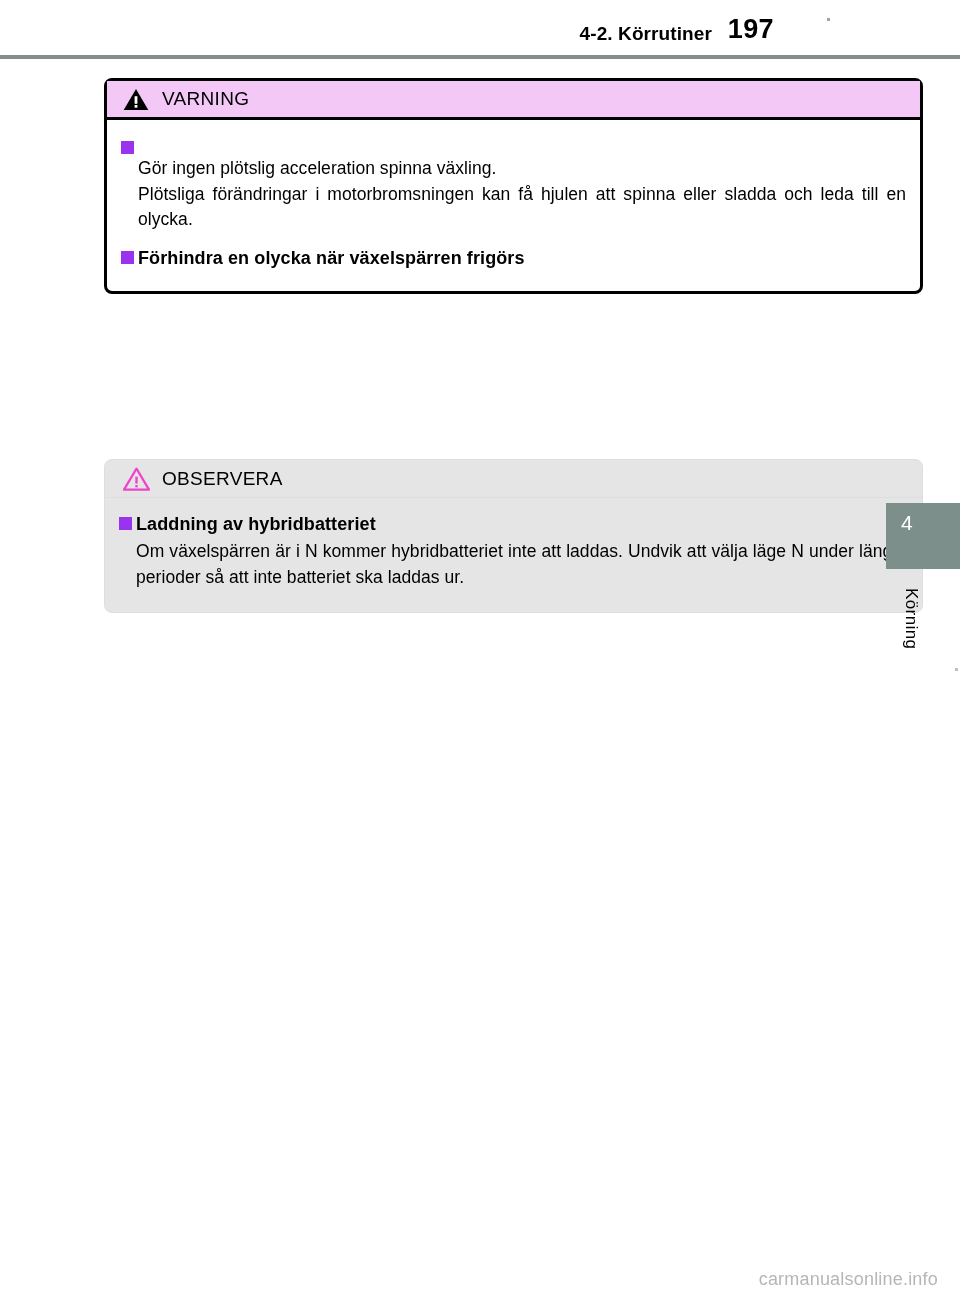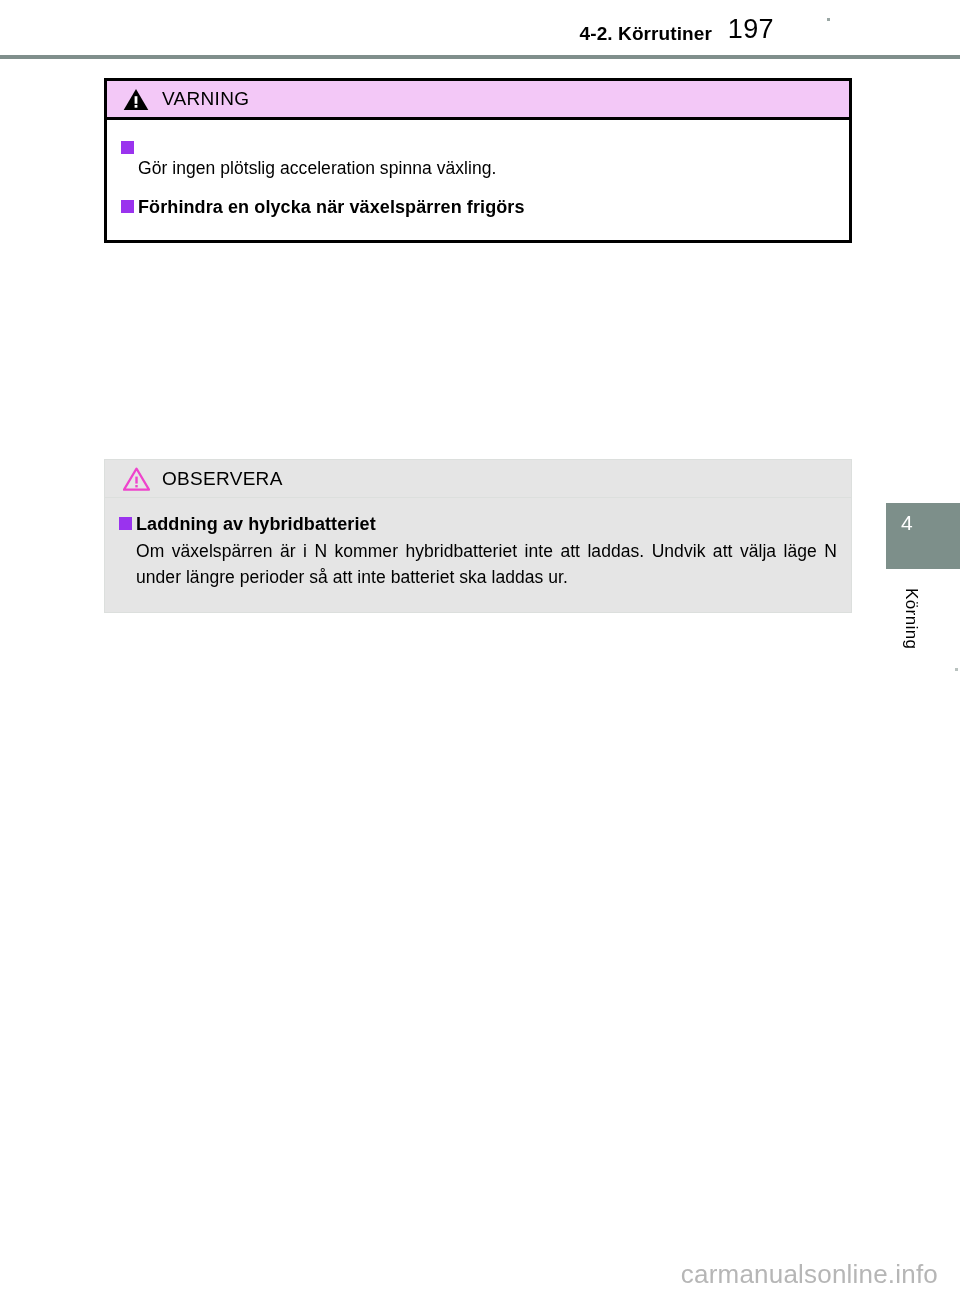--- a/index.html
+++ b/index.html
@@ -31,21 +31,21 @@
     font-size: 19px;
     font-weight: bold;
     letter-spacing: 0.1px;
     white-space: nowrap;
   }
   .header-pageno {
     position: absolute;
     right: 58px;
     top: 14px;
     font-size: 27px;
-    font-weight: normal;
+    font-weight: bold;
     letter-spacing: 0.4px;
   }
   .header-rule {
     position: absolute;
     left: 0;
     top: 55px;
     width: 960px;
     height: 4px;
     background: #808f8c;
   }
@@ -55,22 +55,23 @@
     top: 18px;
     width: 3px;
     height: 3px;
     background: #9aa7a4;
   }
 
   
   .alert {
     position: absolute;
     left: 104px;
-    width: 748px;
+    width: 819px;
     box-sizing: border-box;
+    border-radius: 8px;
   }
 
   
   .alert-warning {
     top: 78px;
     border: 3px solid #000000;
     background: #ffffff;
   }
   .alert-warning .alert-head {
     background: #f3c8f7;
@@ -195,21 +196,21 @@
     width: 3px;
     height: 3px;
     background: #b9c2bf;
   }
 
   
   .watermark {
     position: absolute;
     right: 22px;
     bottom: 12px;
-    font-size: 26px;
+    font-size: 18px;
     color: #b6b6b6;
     letter-spacing: 0.2px;
     white-space: nowrap;
   }
 </style>
 </head>
 <body>
 
 <div class="page-header">
   <div class="header-chapter">4-2. Körrutiner</div>
@@ -228,20 +229,21 @@
       </svg>
     </span>
     <span class="alert-head-title">VARNING</span>
   </div>
   <div class="alert-body">
 
     <div class="bullet-head">
       <span class="bullet-sq"></span>
     </div>
     <p class="para">Gör ingen plötslig acceleration spinna växling.</p>
+    <p class="para">Plötsliga förändringar i motorbromsningen kan få hjulen att spinna eller sladda och leda till en olycka.</p>
 
     <div class="block-gap"></div>
 
     <div class="bullet-head">
       <span class="bullet-sq"></span>
       <span class="bullet-title">Förhindra en olycka när växelspärren frigörs</span>
     </div>
 
   </div>
 </div>

